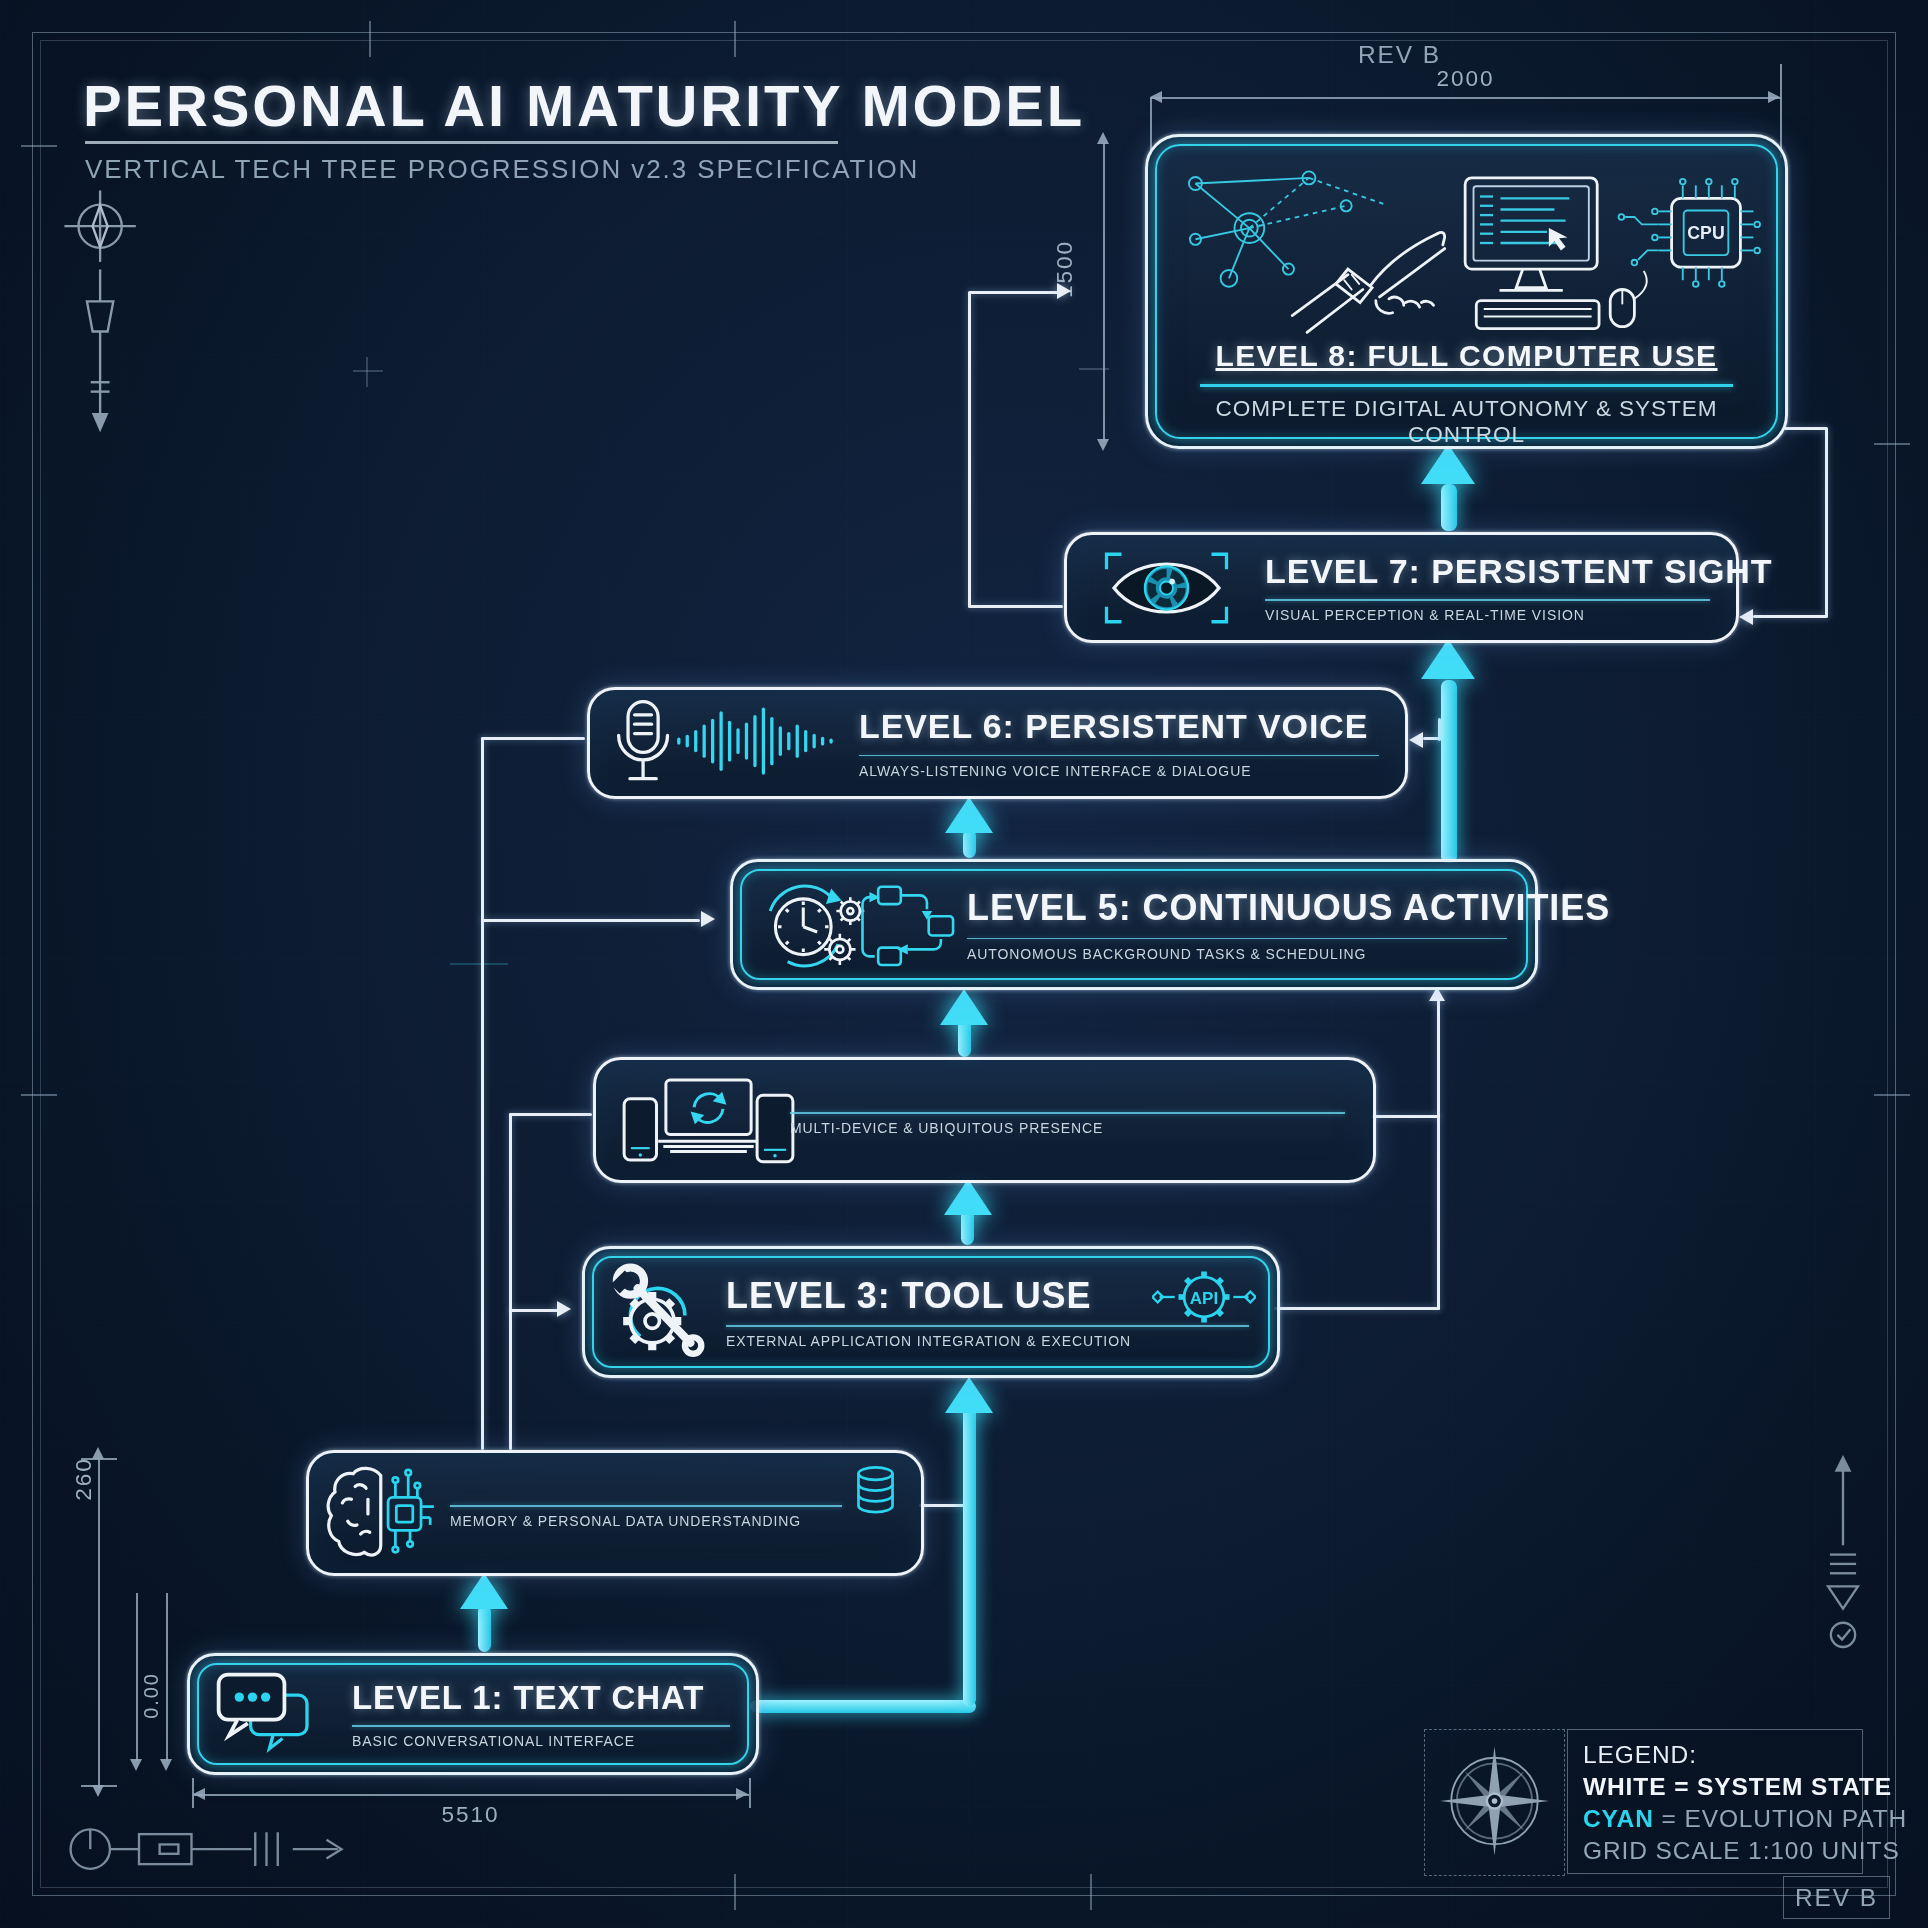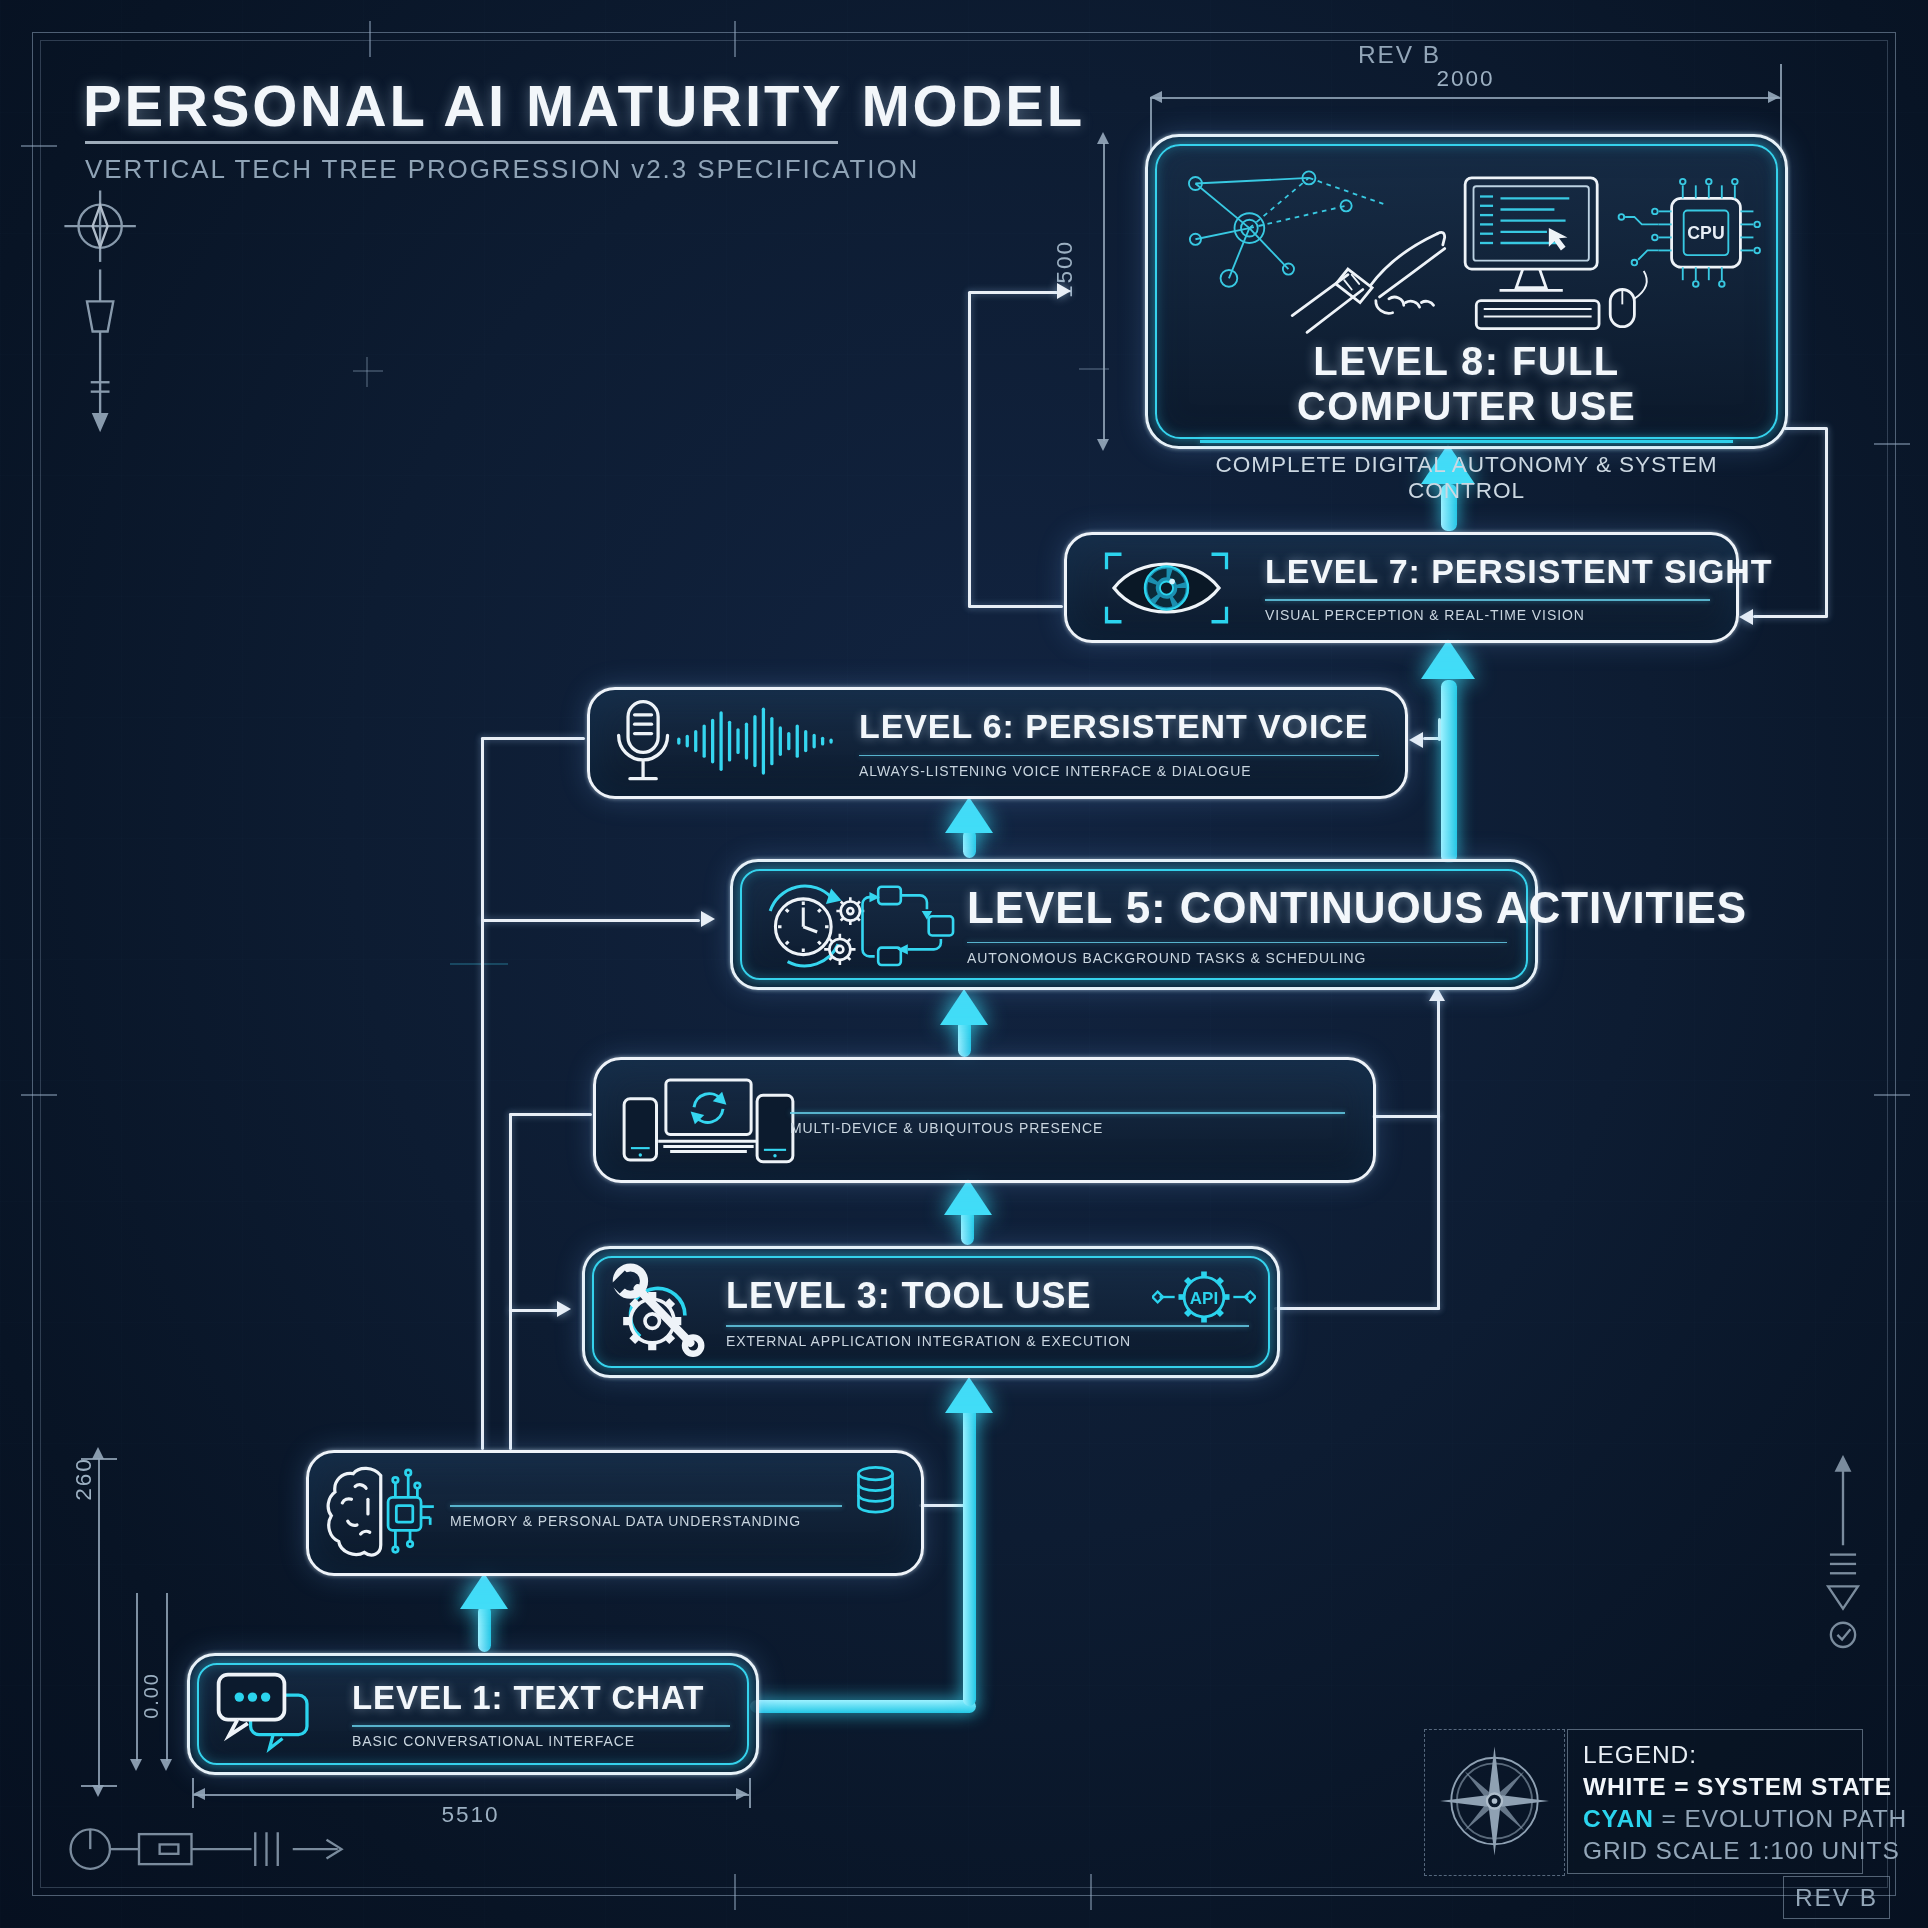--- a/index.html
+++ b/index.html
@@ -51,21 +51,21 @@
     box-shadow:0 0 28px rgba(120,180,255,.22), 0 0 4.7px rgba(235,245,255,.55), inset 0 0 34px rgba(16,48,78,.5);}
   .lvl .inner{position:absolute;inset:6.6px;border:2.4px solid #35d2ec;border-radius:20px;
     box-shadow:0 0 13px rgba(53,210,236,.55), inset 0 0 11.3px rgba(53,210,236,.28);pointer-events:none;}
   .icn{position:absolute;top:50%;transform:translateY(-50%);}
   .txt{position:absolute;top:0;bottom:0;right:28px;display:flex;flex-direction:column;justify-content:center;}
   .t{color:#f3f7fb;font-weight:700;letter-spacing:0.9px;text-shadow:0 0 9.4px rgba(210,235,255,.4);white-space:nowrap;}
   .rule{height:1.9px;background:rgba(100,205,230,.85);box-shadow:0 0 5.6px rgba(80,200,230,.5);margin:8.5px 0 6.6px;}
   .s{color:#c9d5df;font-size:14px;letter-spacing:0.9px;white-space:nowrap;}
 
   .txt8{position:absolute;left:43px;right:43px;top:202px;text-align:center;}
-  .t8{color:#f3f7fb;font-weight:700;font-size:40px;letter-spacing:1.4px;text-shadow:0 0 11.3px rgba(210,235,255,.45);}
+  .t8{color:#f3f7fb;font-weight:700;font-size:30px;letter-spacing:1.4px;text-shadow:0 0 11.3px rgba(210,235,255,.45);text-decoration:underline;}
   .rule8{height:2.8px;background:#2fd0ea;box-shadow:0 0 7.5px rgba(47,208,234,.7);margin:11.3px 9.4px 8.5px;}
   .s8{color:#ccd8e2;font-size:22.6px;letter-spacing:0.9px;}
 
   
   .hd-title{position:absolute;left:83px;top:72px;color:#f2f6fa;font-size:58px;font-weight:700;letter-spacing:2.8px;text-shadow:0 0 13px rgba(200,230,255,.35);}
   .hd-rule{position:absolute;left:85px;top:141px;width:753px;height:2.8px;background:#b9c7d5;opacity:.85;}
   .hd-sub{position:absolute;left:85px;top:154px;color:#8fa3b6;font-size:26px;letter-spacing:1.9px;}
   .rev{position:absolute;color:#93a6b8;font-size:24.5px;letter-spacing:1.9px;}
 
   
@@ -428,21 +428,21 @@
         <rect x="138" y="86" width="26" height="20" rx="4"></rect>
         <path d="M164,26 h22 a8,8 0 0 1 8,8 v8"></path>
         <polygon points="188,44 200,44 194,54" fill="#35d6f0" stroke="none"></polygon>
         <path d="M210,76 v4 a8,8 0 0 1 -8,8 h-30"></path>
         <polygon points="172,82 172,94 160,88" fill="#35d6f0" stroke="none"></polygon>
         <path d="M134,96 h-6 a8,8 0 0 1 -8,-8 V36 a8,8 0 0 1 8,-8 h2"></path>
         <polygon points="128,22 140,28 128,34" fill="#35d6f0" stroke="none"></polygon>
       </g>
     </svg>
     <div class="txt" style="left:234px;right:28px">
-      <div class="t" style="font-size:44px">LEVEL 5: CONTINUOUS ACTIVITIES</div>
+      <div class="t" style="font-size:36px">LEVEL 5: CONTINUOUS ACTIVITIES</div>
       <div class="rule"></div>
       <div class="s">AUTONOMOUS BACKGROUND TASKS &amp; SCHEDULING</div>
     </div>
   </div>
 
   <div class="lvl" style="left:593px;top:1057px;width:777px;height:120px">
     <svg class="icn" style="left:22.6px" width="179" height="98" viewBox="0 0 210 110">
       <g stroke="#eef3f8" stroke-width="3.5" fill="none">
         <rect x="55" y="8" width="100" height="64" rx="5"></rect>
         <line x1="46" y1="80" x2="164" y2="80"></line>

